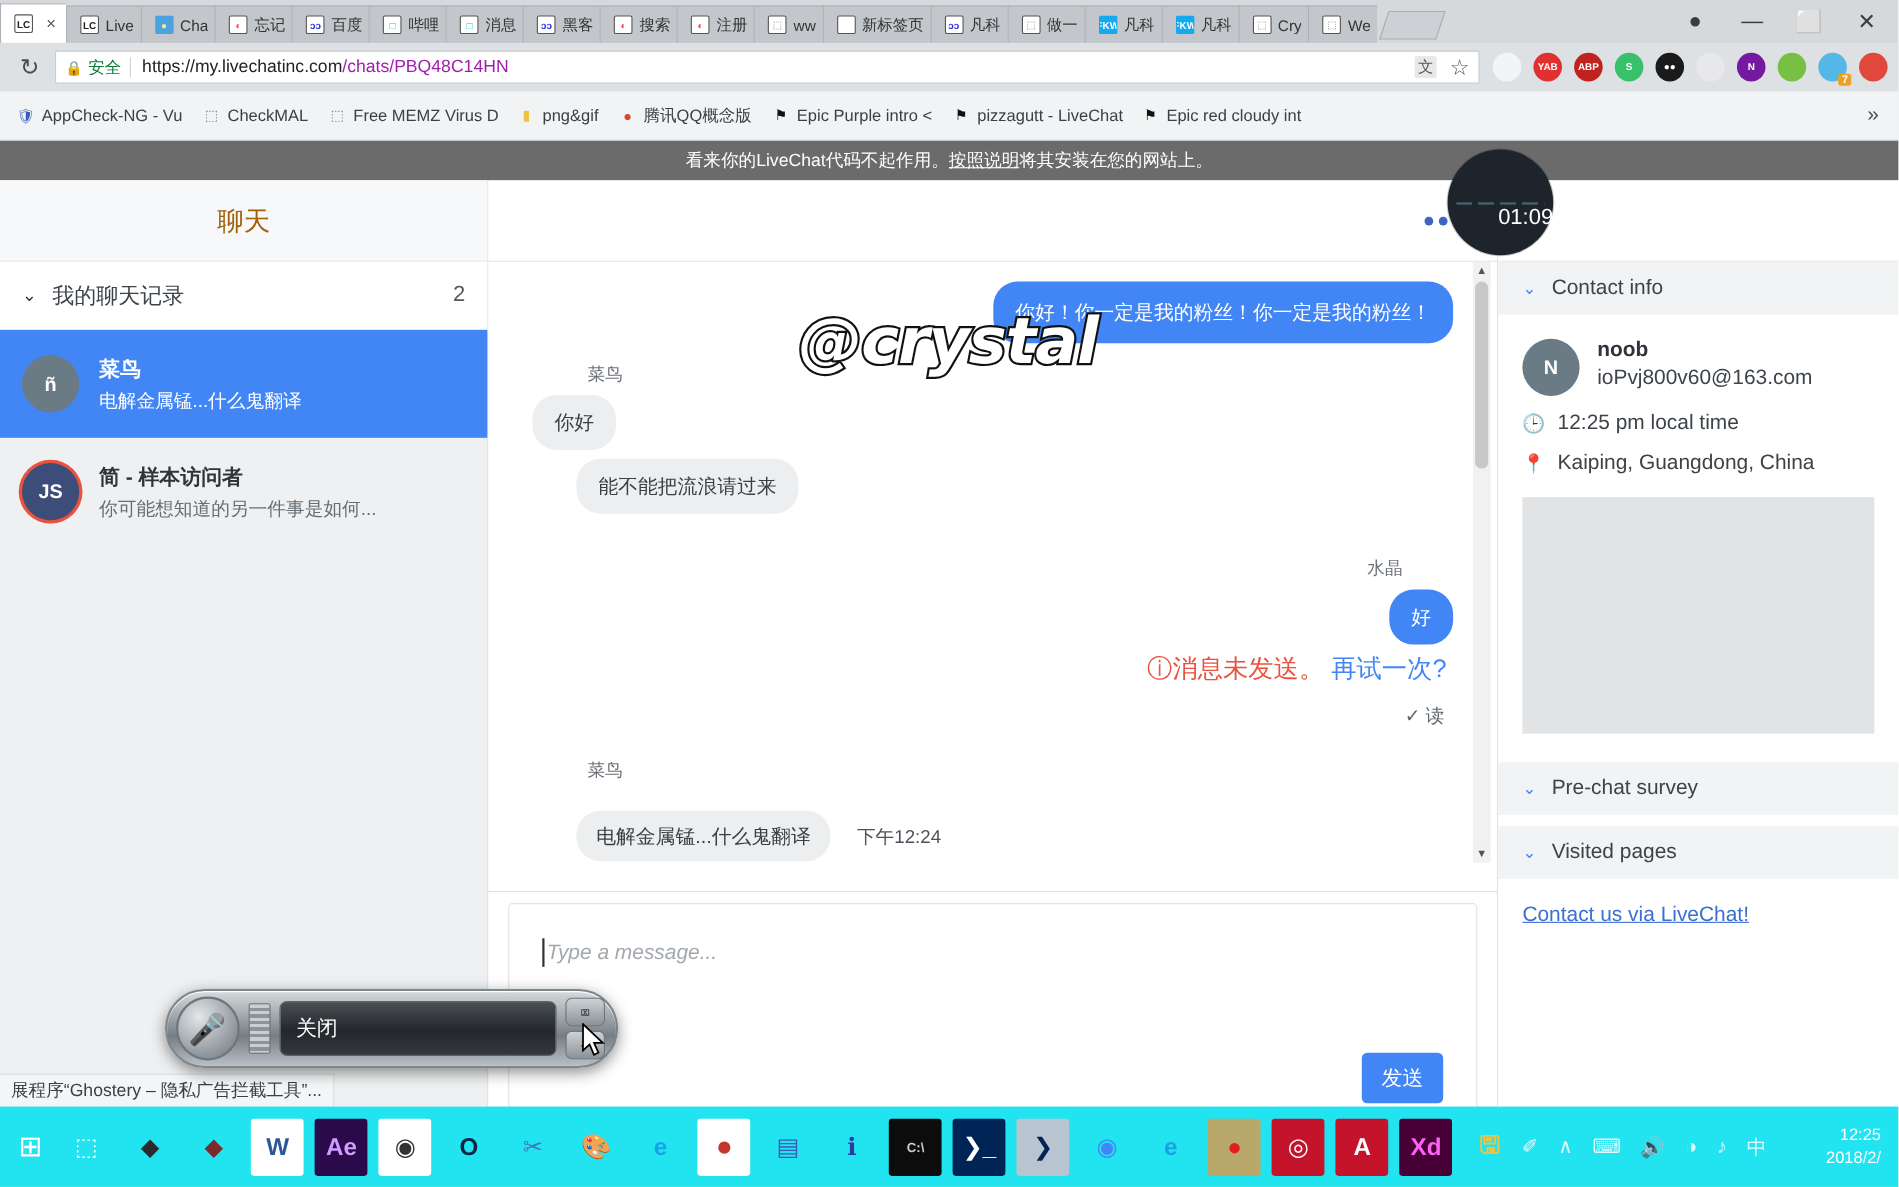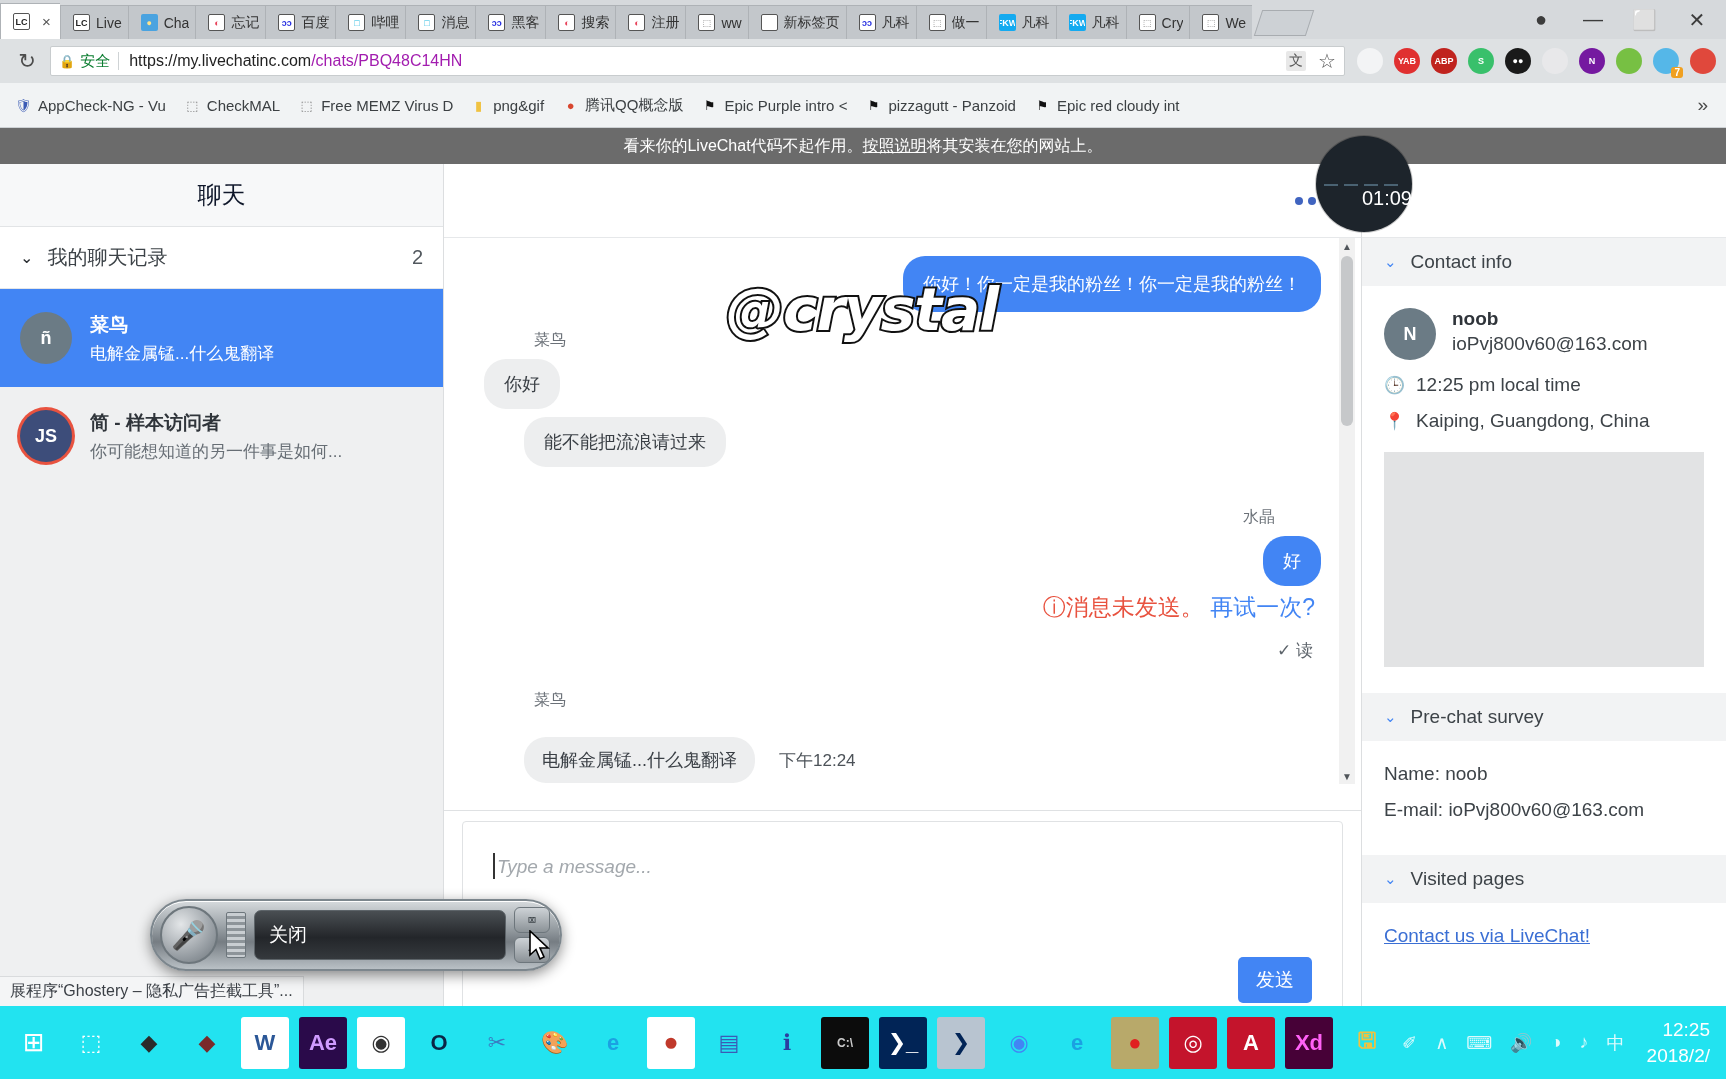--- a/index.html
+++ b/index.html
@@ -117,23 +117,23 @@
     display: flex; align-items: center; justify-content: center;
     font-size: 16px;
   }
   .warn-banner a { color: #fff; text-decoration: underline; }
 
   .app { position:absolute; left:0; top:36px; width:1726px; height:842px; display:flex; }
 
   
   .chatlist { width: 444px; flex: 0 0 444px; background: #eff0f1; border-right:1px solid #dcdee0; position:relative;}
   .cl-header {
-    height: 63px; background: #f7f8f9; border-bottom: 1px solid #e2e4e6;
+    height: 74px; background: #f7f8f9; border-bottom: 1px solid #e2e4e6;
     display:flex; align-items:center; justify-content:center;
-    font-size: 24px; color: #0f172a;
+    font-size: 24px; color: #a16207;
   }
   .cl-section {
     height: 62px; background: #fff; border-bottom:1px solid #e4e6e8;
     display:flex; align-items:center; padding: 0 20px;
     font-size: 20px; color: #3d4348;
   }
   .chev { color:#2b2f33; font-size:16px; margin-right:14px; }
   .cl-count { margin-left:auto; font-size: 20px; color:#52585e; }
   .chat-item {
     display:flex; align-items:center; gap:18px;
@@ -304,21 +304,21 @@
   .tb-start { width:56px;height:56px;display:flex;align-items:center;justify-content:center;}
   .tb-ic {
     width:48px;height:52px;margin:0 5px;
     display:flex;align-items:center;justify-content:center;
     font-size:11px;font-weight:bold;color:#fff; border-radius:3px;
     position:relative;
   }
   .tb-ic.active { background:rgba(255,255,255,.28); }
   .tray { margin-left:auto; display:flex; align-items:center; gap:18px; padding-right:10px;}
   .tray-ic { font-size:18px; color:#ffffff; opacity:.85; }
-  .clock { color:#fff; font-size:19px; line-height:1.35; text-align:right; padding-left:4px;}
+  .clock { color:#fff; font-size:15px; line-height:1.35; text-align:right; padding-left:4px;margin-left:32px;}
 </style>
 </head>
 <body>
 
 <div id="root">
 
   <div class="browser-top">
 
     <div class="tabstrip" id="tabstrip">
       <div class="tab active">
@@ -451,21 +451,21 @@
         <span class="bm">
           <span class="bm-ic" style="color: rgb(216, 70, 47);">●</span>
           <span>腾讯QQ概念版</span>
         </span>
         <span class="bm">
           <span class="bm-ic" style="color: rgb(17, 17, 17);">⚑</span>
           <span>Epic Purple intro &lt;</span>
         </span>
         <span class="bm">
           <span class="bm-ic" style="color: rgb(17, 17, 17);">⚑</span>
-          <span>pizzagutt - Panzoid</span>
+          <span>pizzagutt - LiveChat</span>
         </span>
         <span class="bm">
           <span class="bm-ic" style="color: rgb(17, 17, 17);">⚑</span>
           <span>Epic red cloudy int</span>
         </span>
         <span class="bm-more">»</span>
     </div>
   </div>
 
   <div class="page">
@@ -598,24 +598,20 @@
           <div class="d-meta">
             <span class="meta-ic" style="color:#e0403a;">📍</span>
             <span>Kaiping, Guangdong, China</span>
           </div>
           <div class="map-box"></div>
         </div>
 
         <div class="d-sect" style="margin-top:16px;">
           <span class="chev">⌄</span>
           <span>Pre-chat survey</span>
-        </div>
-        <div class="d-body">
-          <div class="kv">Name: noob</div>
-          <div class="kv">E-mail: ioPvj800v60@163.com</div>
         </div>
 
         <div class="d-sect" style="margin-top:10px;">
           <span class="chev">⌄</span>
           <span>Visited pages</span>
         </div>
         <div class="d-body">
           <a href="#" class="link-blue">Contact us via LiveChat!</a>
         </div>
       </div>

